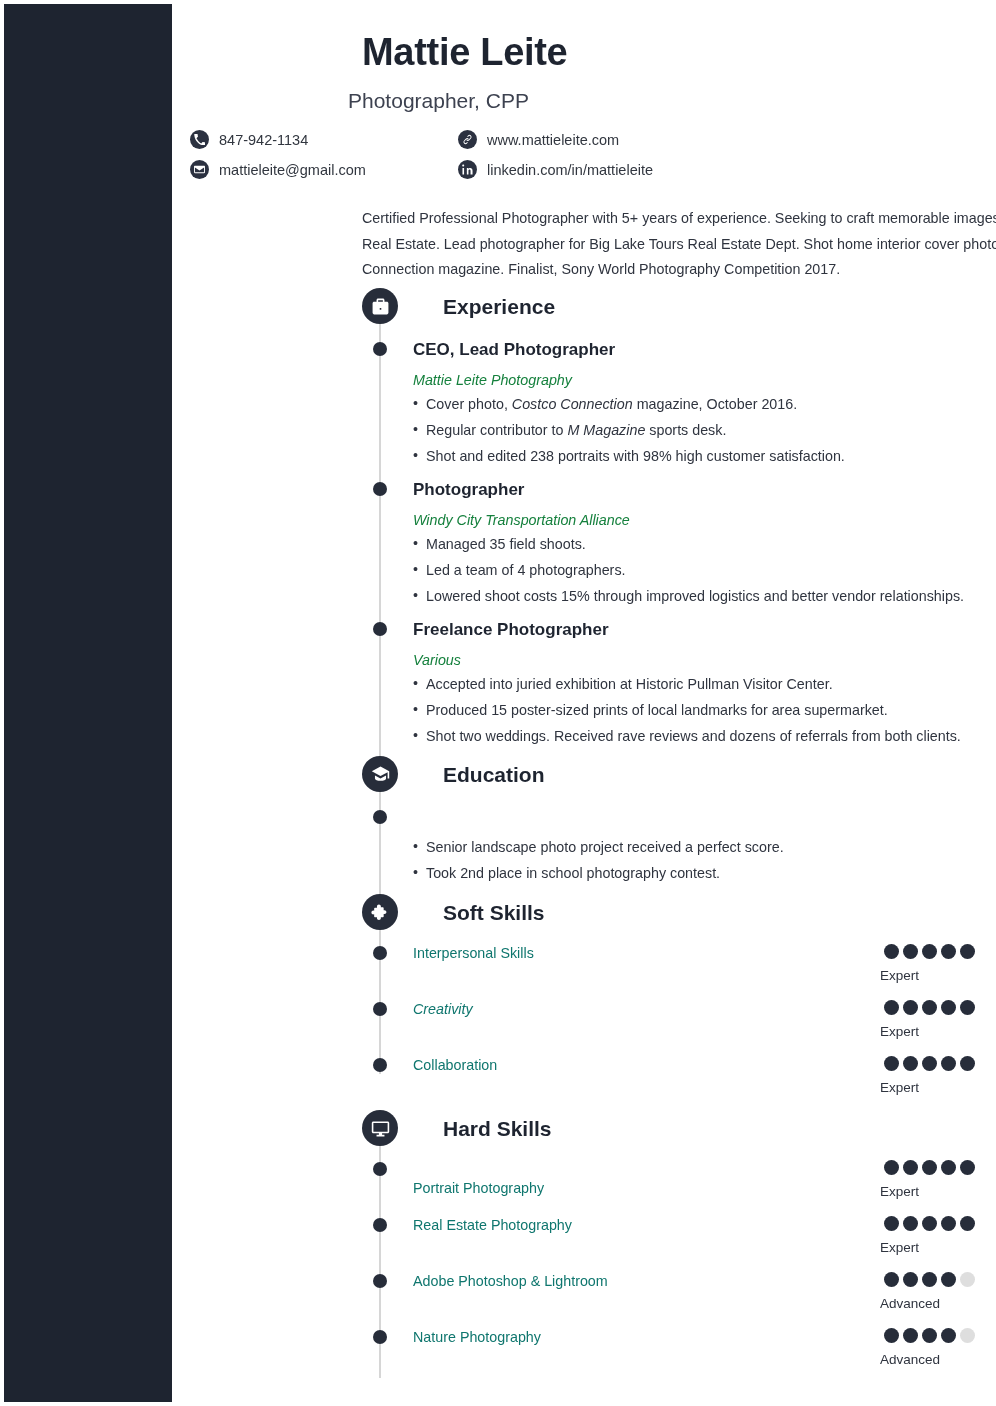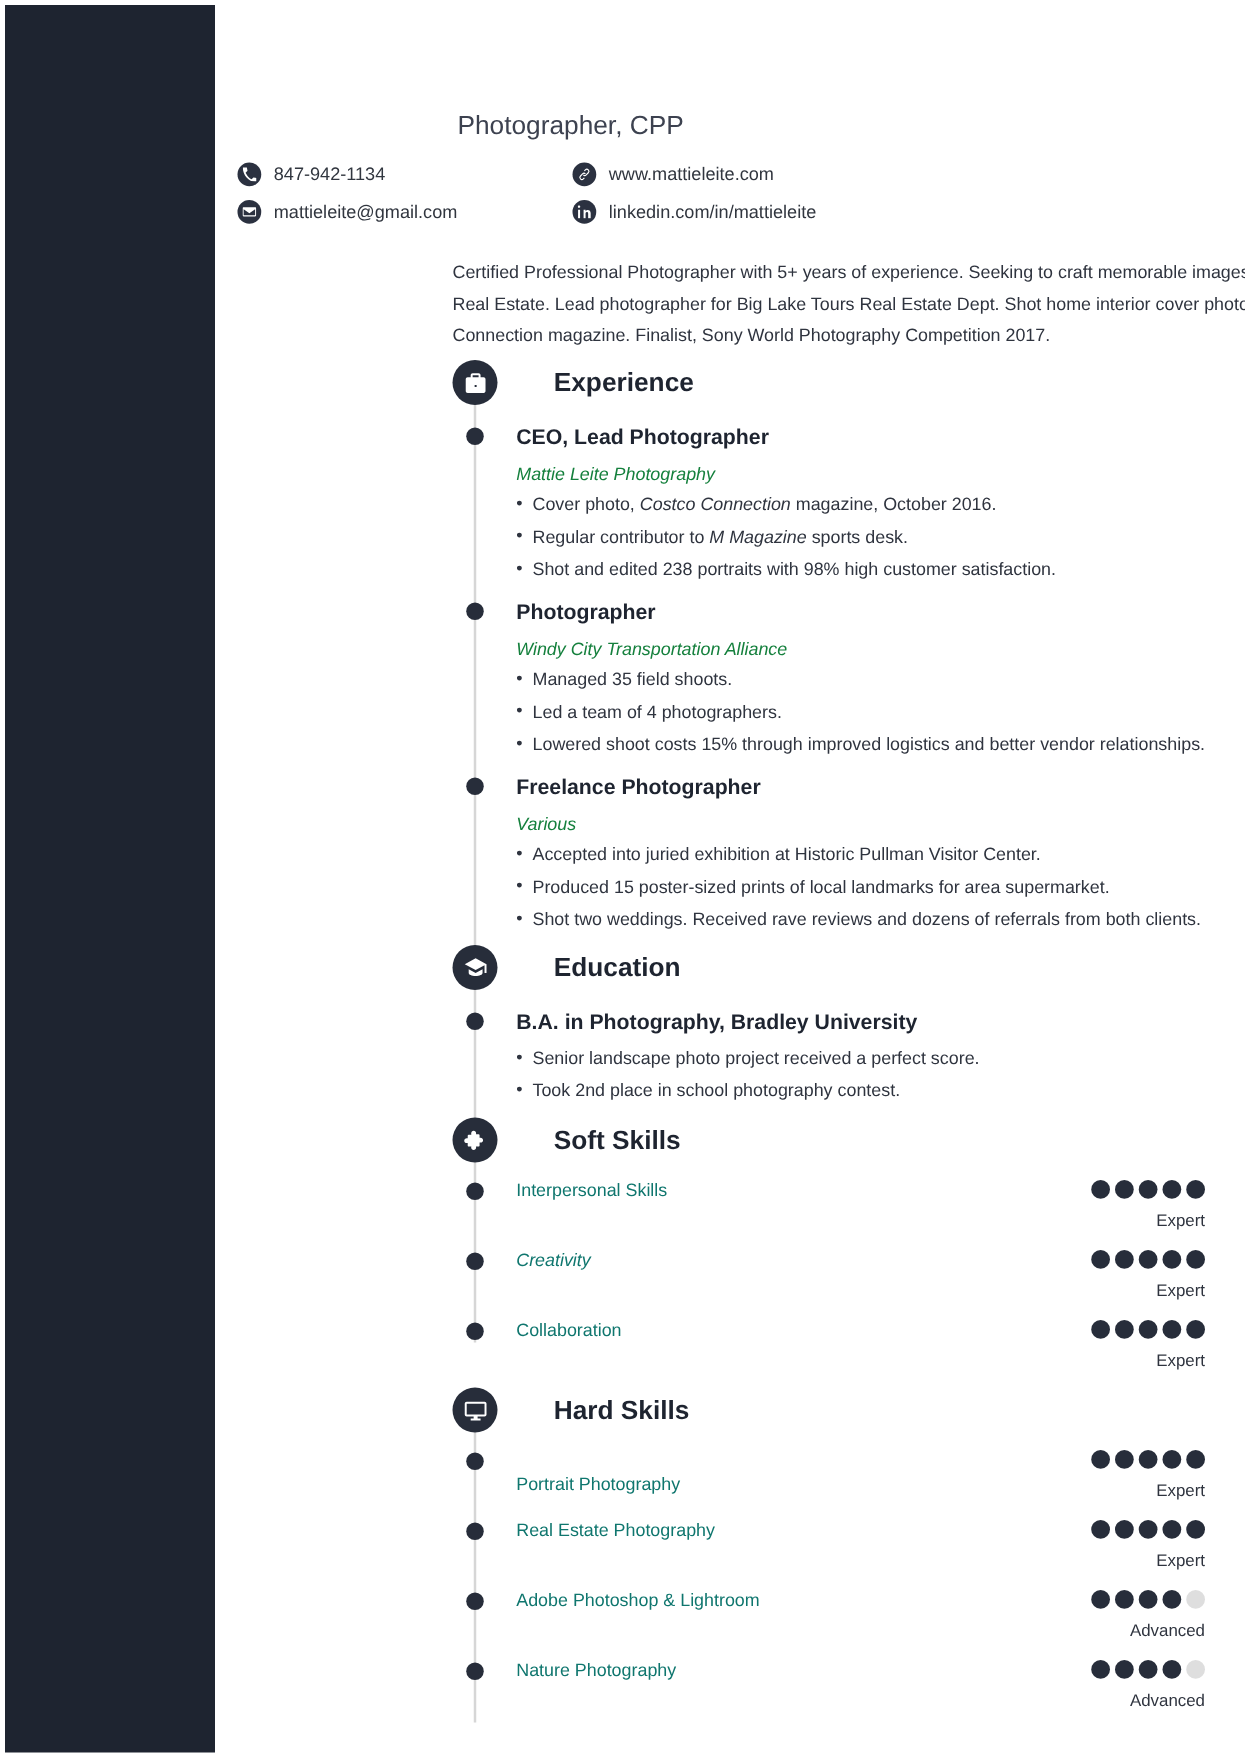--- a/index.html
+++ b/index.html
@@ -66,21 +66,21 @@
   h1.name {
     position: absolute;
     left: 190px; top: 27px;
     font-size: 38px;
     font-weight: bold;
     color: #1e2430;
     letter-spacing: -0.3px;
   }
   .job-title {
     position: absolute;
-    left: 194px; top: 85px;
+    left: 176px; top: 85px;
     font-size: 21px;
     color: #3d4250;
     font-weight: normal;
   }
   .contact {
     position: absolute;
     font-size: 14.5px;
     color: #31363f;
     display: flex;
     align-items: center;
@@ -151,22 +151,22 @@
   .bullets em { font-style: italic; text-align: right; }
 
   .skill-name {
     position: absolute;
     left: 241px;
     font-size: 14.3px;
     color: #0f766e;
   }
   .rating {
     position: absolute;
-    right: 28px;
-    text-align: right;
+    right: 17px;
+    text-align: left;
     white-space: nowrap;
   }
   .dots { line-height: 0; white-space: nowrap; }
   .dot {
     display: inline-block;
     width: 15px; height: 15px;
     border-radius: 50%;
     background: #272d3a;
     margin-left: 4px;
   }
@@ -180,20 +180,21 @@
 </style>
 </head>
 <body>
 
 <div id="page">
 
   <div id="sidebar"></div>
 
   <div id="main">
 
+    <h1 class="name">Mattie Leite</h1>
     <div class="job-title">Photographer, CPP</div>
 
     <div class="contact" style="left:18px; top:126px;">
       <span class="ci">
           <svg viewBox="0 0 24 24">
             <path d="M6.6 10.8c1.9 3.7 4.9 6.7 8.6 8.6l2.9-2.9c.4-.4.9-.5 1.3-.3 1.5.5 3 .8 4.6.8.7 0 1.2.6 1.2 1.2V23c0 .7-.6 1.2-1.2 1.2C11.3 24.2 0 12.9 0 -.9 0-1.6.6-2.2 1.2-2.2h4.8c.7 0 1.2.6 1.2 1.2 0 1.6.3 3.1.8 4.6.2.4.1.9-.3 1.3l-2.9 2.9z" transform="translate(0.6 1.2)"></path>
           </svg>
         </span>
       <span>847-942-1134</span>
     </div>
@@ -265,21 +266,20 @@
 
     <div class="rail" style="top:786px; height:122px;"></div>
     <div class="sec-icon" style="top:752px;">
       <svg viewBox="0 0 24 24">
           <path d="M12 2L1 8l11 6 9-4.9V17h2V8L12 2zM5 13.2V17c0 1.7 3.1 3 7 3s7-1.3 7-3v-3.8l-7 3.8-7-3.8z"></path>
         </svg>
     </div>
     <div class="sec-title" style="top:759px;">Education</div>
 
     <div class="node" style="top:806px;"></div>
-    <div class="entry-title" style="top:804px;">B.A. in Photography, Bradley University</div>
     <ul class="bullets" style="top:835px;">
       <li>Senior landscape photo project received a perfect score.</li>
       <li>Took 2nd place in school photography contest.</li>
     </ul>
 
     <div class="rail" style="top:924px; height:146px;"></div>
     <div class="sec-icon" style="top:890px;">
       <svg viewBox="0 0 24 24">
           <path d="M10 2c1.4 0 2.5 1.1 2.5 2.5 0 .4-.1.7-.2 1H15c.6 0 1 .4 1 1v2.7c.3-.1.6-.2 1-.2 1.4 0 2.5 1.1 2.5 2.5S18.4 14 17 14c-.4 0-.7-.1-1-.2V17c0 .6-.4 1-1 1h-2.7c.1.3.2.6.2 1 0 1.4-1.1 2.5-2.5 2.5S7.5 20.4 7.5 19c0-.4.1-.7.2-1H5c-.6 0-1-.4-1-1v-2.7c-.3.1-.6.2-1 .2C1.6 14.5.5 13.4.5 12S1.6 9.5 3 9.5c.4 0 .7.1 1 .2V7c0-.6.4-1 1-1h2.7c-.1-.3-.2-.6-.2-1C7.5 3.1 8.6 2 10 2z"></path>
         </svg>

